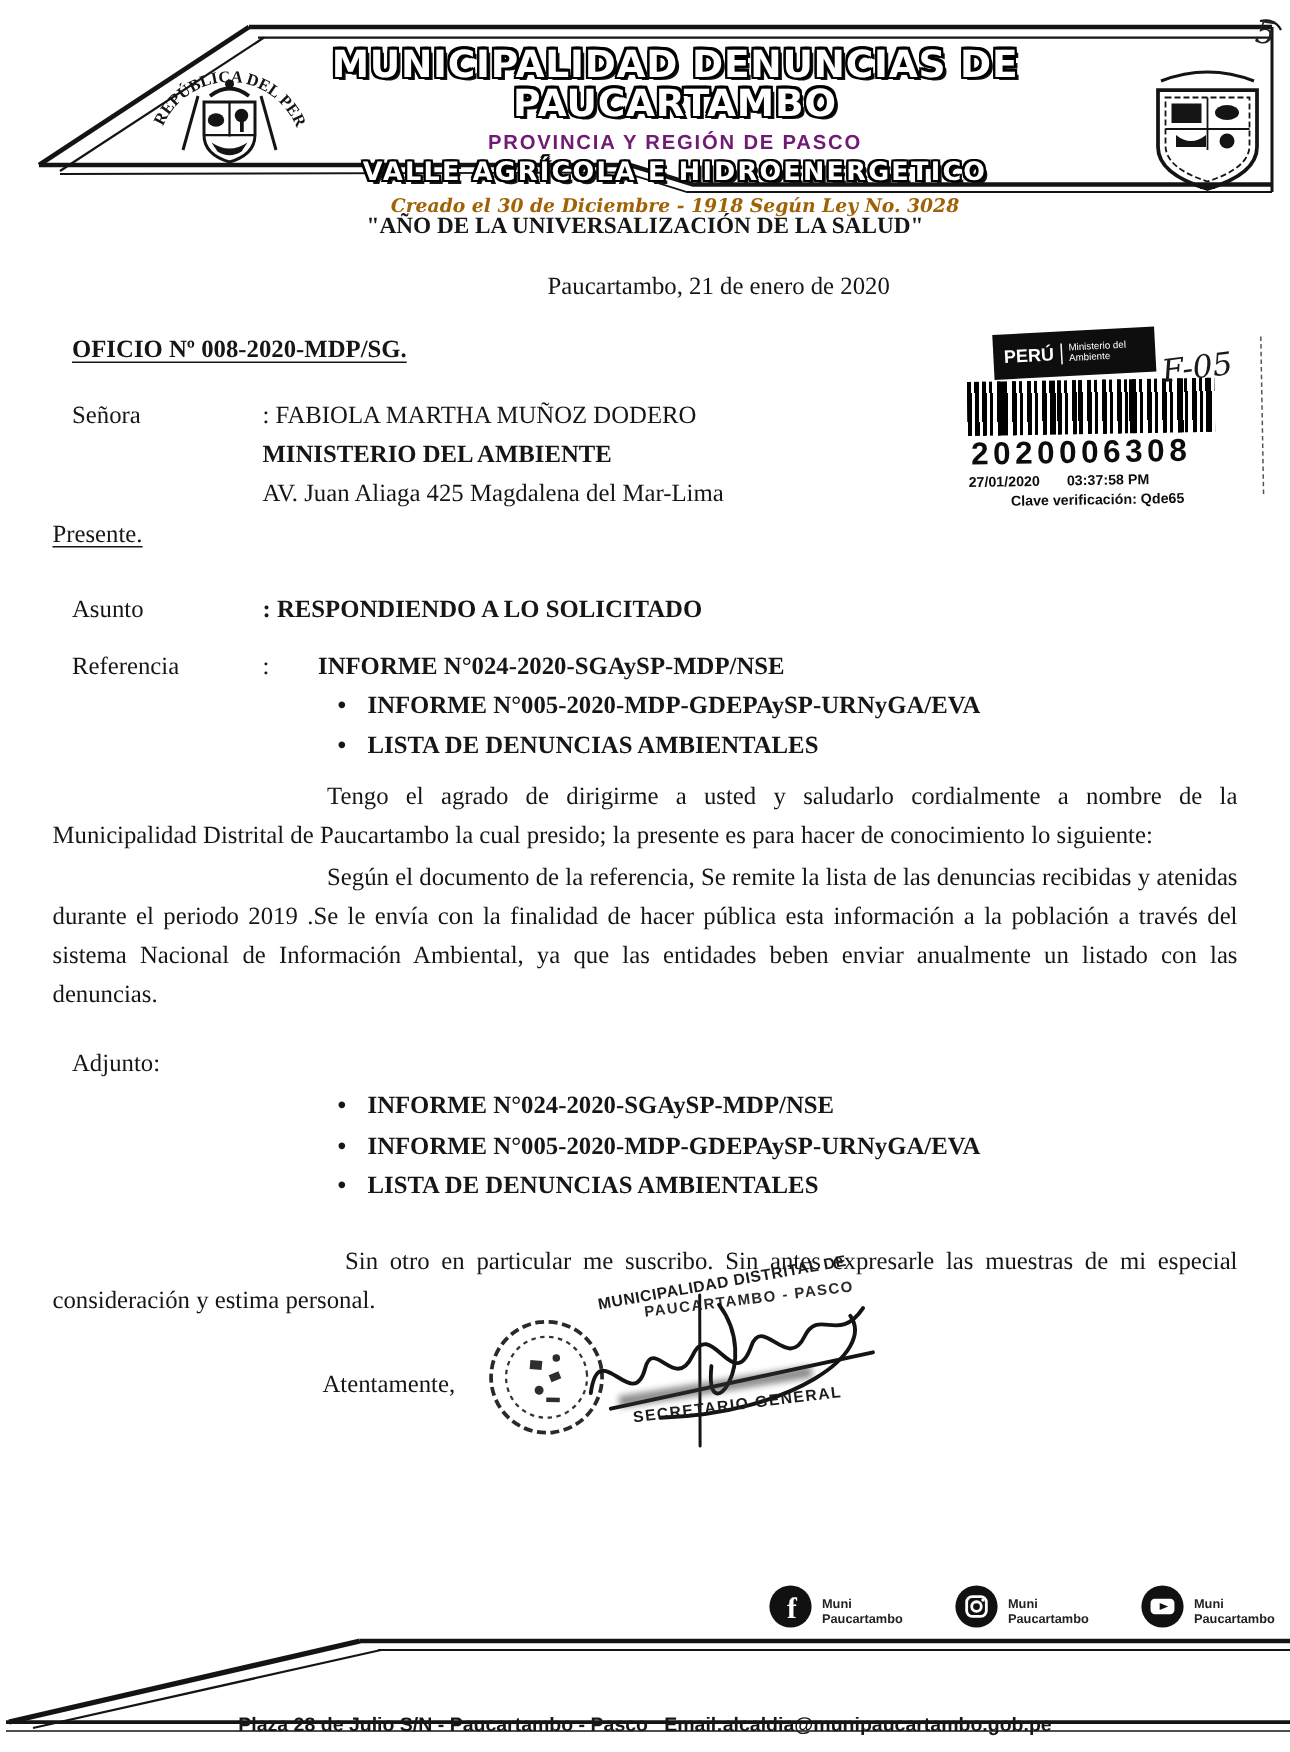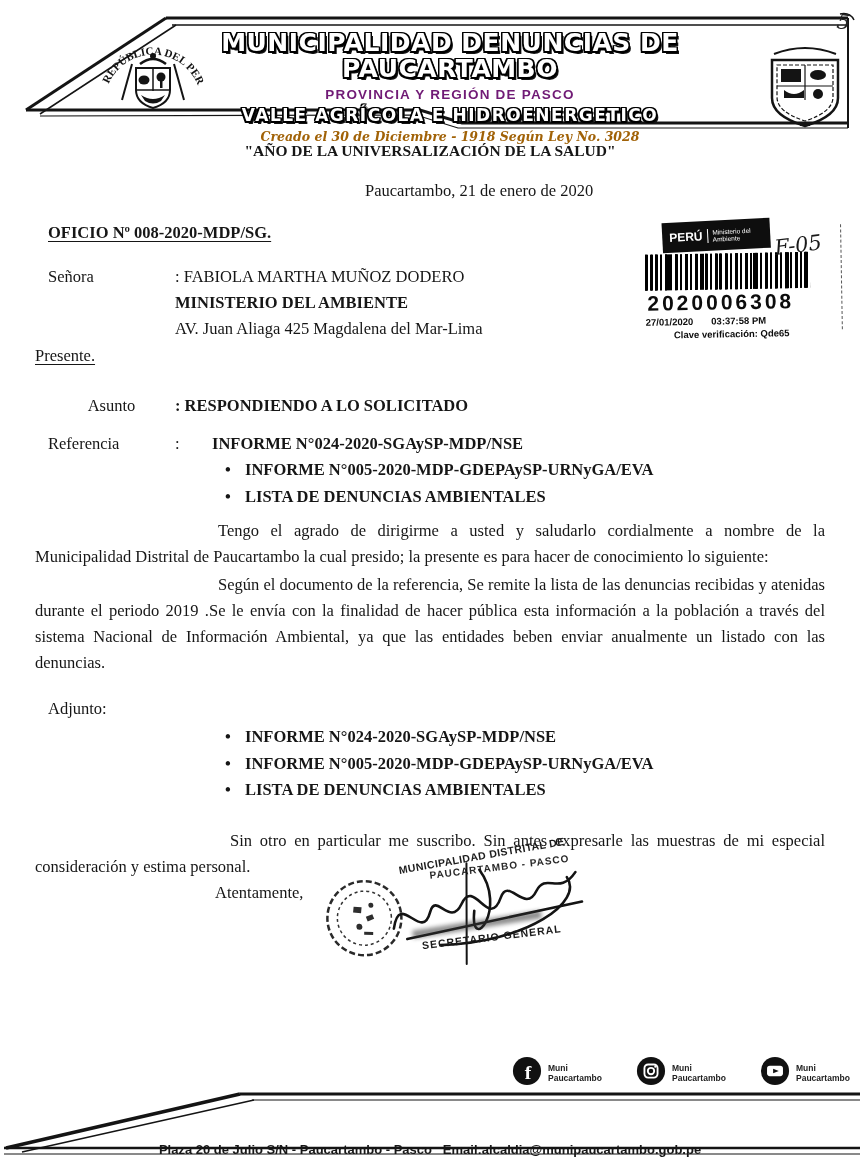--- a/index.html
+++ b/index.html
@@ -33,31 +33,31 @@
   
   .content{position:absolute;left:35px;top:138px;width:790px;font-size:16.5px;line-height:26px;}
   .slogan{text-align:center;font-weight:bold;font-size:15.5px;}
   .date{margin:14px 0 0 330px;}
   .oficio{margin:16px 0 0 13px;font-weight:bold;text-decoration:underline;text-underline-offset:3px;}
   .row{display:flex;margin-left:13px;}
   .lbl{width:127px;flex:0 0 127px;}
   .recipient{margin-top:18px;}
   .bold{font-weight:bold;}
   .presente{margin-top:1px;text-decoration:underline;text-underline-offset:3px;}
-  .asunto{margin-top:24px;text-align:center;}
+  .asunto{margin-top:24px;}
   .referencia{margin-top:12px;}
   .ref-colon{width:37px;flex:0 0 37px;}
   .bullet-row{margin-left:190px;display:flex;line-height:26.5px;}
   .bullet-dot{width:20px;flex:0 0 20px;font-weight:bold;}
   .para{margin-top:8px;text-align:justify;text-indent:183px;}
   .para + .para{margin-top:2px;}
   .adjunto{margin-top:20px;margin-left:13px;}
   .bullets-block{margin-top:2px;}
   .closing{margin-top:24px;text-align:justify;text-indent:195px;}
-  .signoff{margin-left:180px;}
+  .signoff{margin-top:30px;margin-left:180px;}
 
   
   .rstamp{position:absolute;left:645px;top:218px;width:200px;height:125px;transform:rotate(-1deg);
     font-family:"Liberation Sans",sans-serif;color:#0c0c0c;}
   .rstamp .logo{position:absolute;left:18px;top:2px;width:108px;height:30px;background:#0e0e0e;
     display:flex;align-items:center;color:#fff;transform:rotate(-2deg);}
   .rstamp .logo .brand{font-weight:bold;font-size:12px;padding:0 5px 0 7px;border-right:1px solid #fff;}
   .rstamp .logo .brand-sub{font-size:6.5px;line-height:7px;padding:0 4px;width:52px;}
   .barcode{position:absolute;left:0;top:35px;width:165px;height:36px;
     background:
@@ -323,17 +323,17 @@
       <path d="M240,8 H860" stroke-width="3"></path>
       <path d="M252,14 H860" stroke-width="1.2"></path>
       <path d="M240,8 L6,62" stroke-width="3.5"></path>
       <path d="M254,14 L22,66" stroke-width="1.5"></path>
       <path d="M4,62 H860" stroke-width="2.5"></path>
       <path d="M4,68 H860" stroke-width="1"></path>
     </g>
   </svg>
 
   <div class="footer-text">
-    <div>Plaza 20 de Julio S/N - Paucartambo - Pasco   Email:alcaldia@munipaucartambo.gob.pe</div>
+    <div>Plaza 28 de Julio S/N - Paucartambo - Pasco   Email:alcaldia@munipaucartambo.gob.pe</div>
     
   </div>
 
 </div>
 
 </body></html>

